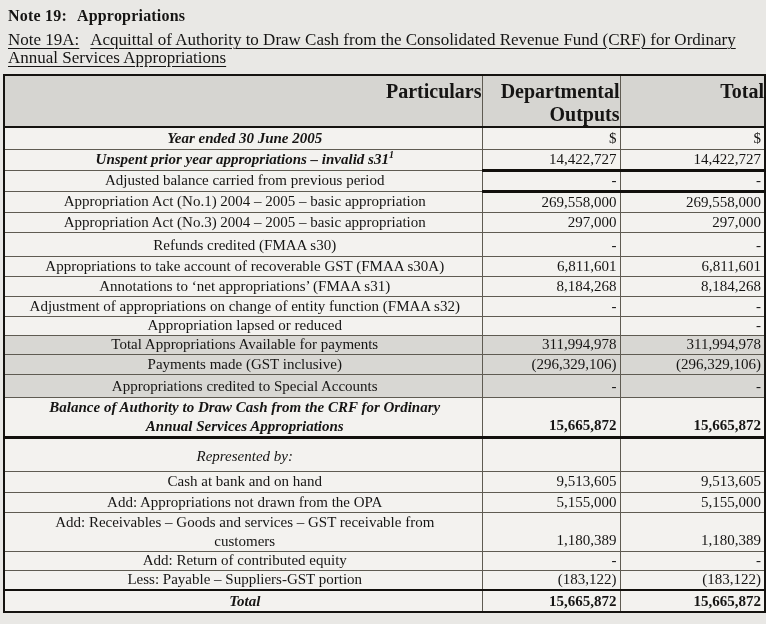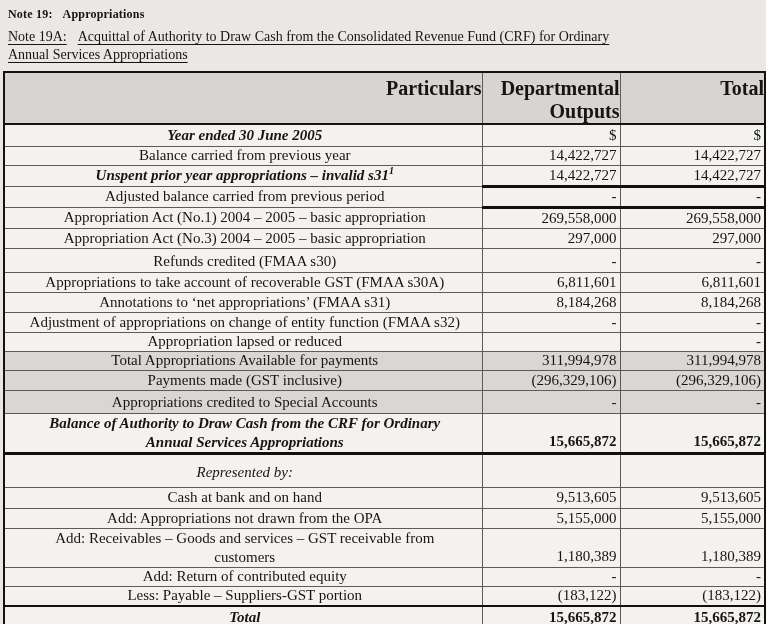--- a/index.html
+++ b/index.html
@@ -4,23 +4,23 @@
 <style>
   html,body{margin:0;padding:0;}
   body{
     width:766px;height:624px;
     background:#e9e8e5;
     font-family:"Liberation Serif","DejaVu Serif",serif;
     color:#161514;
     overflow:hidden;
   }
   .titleblock{padding:7px 0 4px 8px;}
-  .note-title{font-size:12px;font-weight:bold;letter-spacing:0.2px;}
+  .note-title{font-size:16px;font-weight:bold;letter-spacing:0.2px;}
   .note-title .gap{display:inline-block;width:10px;}
-  .subtitle{font-size:14px;margin-top:6px;line-height:18px;}
+  .subtitle{font-size:17px;margin-top:6px;line-height:18px;}
   .subtitle .u{text-decoration:underline;text-underline-offset:3px;text-decoration-thickness:1px;}
   .subtitle .lbl{margin-right:11px;}
   table{
     border-collapse:collapse;
     table-layout:fixed;
     width:761px;
     margin:3px 0 0 3px;
     background:#f3f2ef;
     border:2px solid #151310;
   }
@@ -81,25 +81,20 @@
       <th>Particulars</th>
       <th>Departmental Outputs</th>
       <th>Total</th>
     </tr>
   </thead>
   <tbody>
     <tr style="height:22px">
       <td class="lab bi">Year ended 30 June 2005</td>
       <td class="num">$</td>
       <td class="num">$</td>
-    </tr>
-    <tr style="height:19px">
-      <td class="lab">Balance carried from previous year</td>
-      <td class="num">14,422,727</td>
-      <td class="num">14,422,727</td>
     </tr>
     <tr style="height:21px" class="tbnums">
       <td class="lab bi"><span>Unspent prior year appropriations – invalid s31</span><sup>1</sup></td>
       <td class="num">14,422,727</td>
       <td class="num">14,422,727</td>
     </tr>
     <tr style="height:21px" class="tbnums">
       <td class="lab">Adjusted balance carried from previous period</td>
       <td class="num">-</td>
       <td class="num">-</td>

